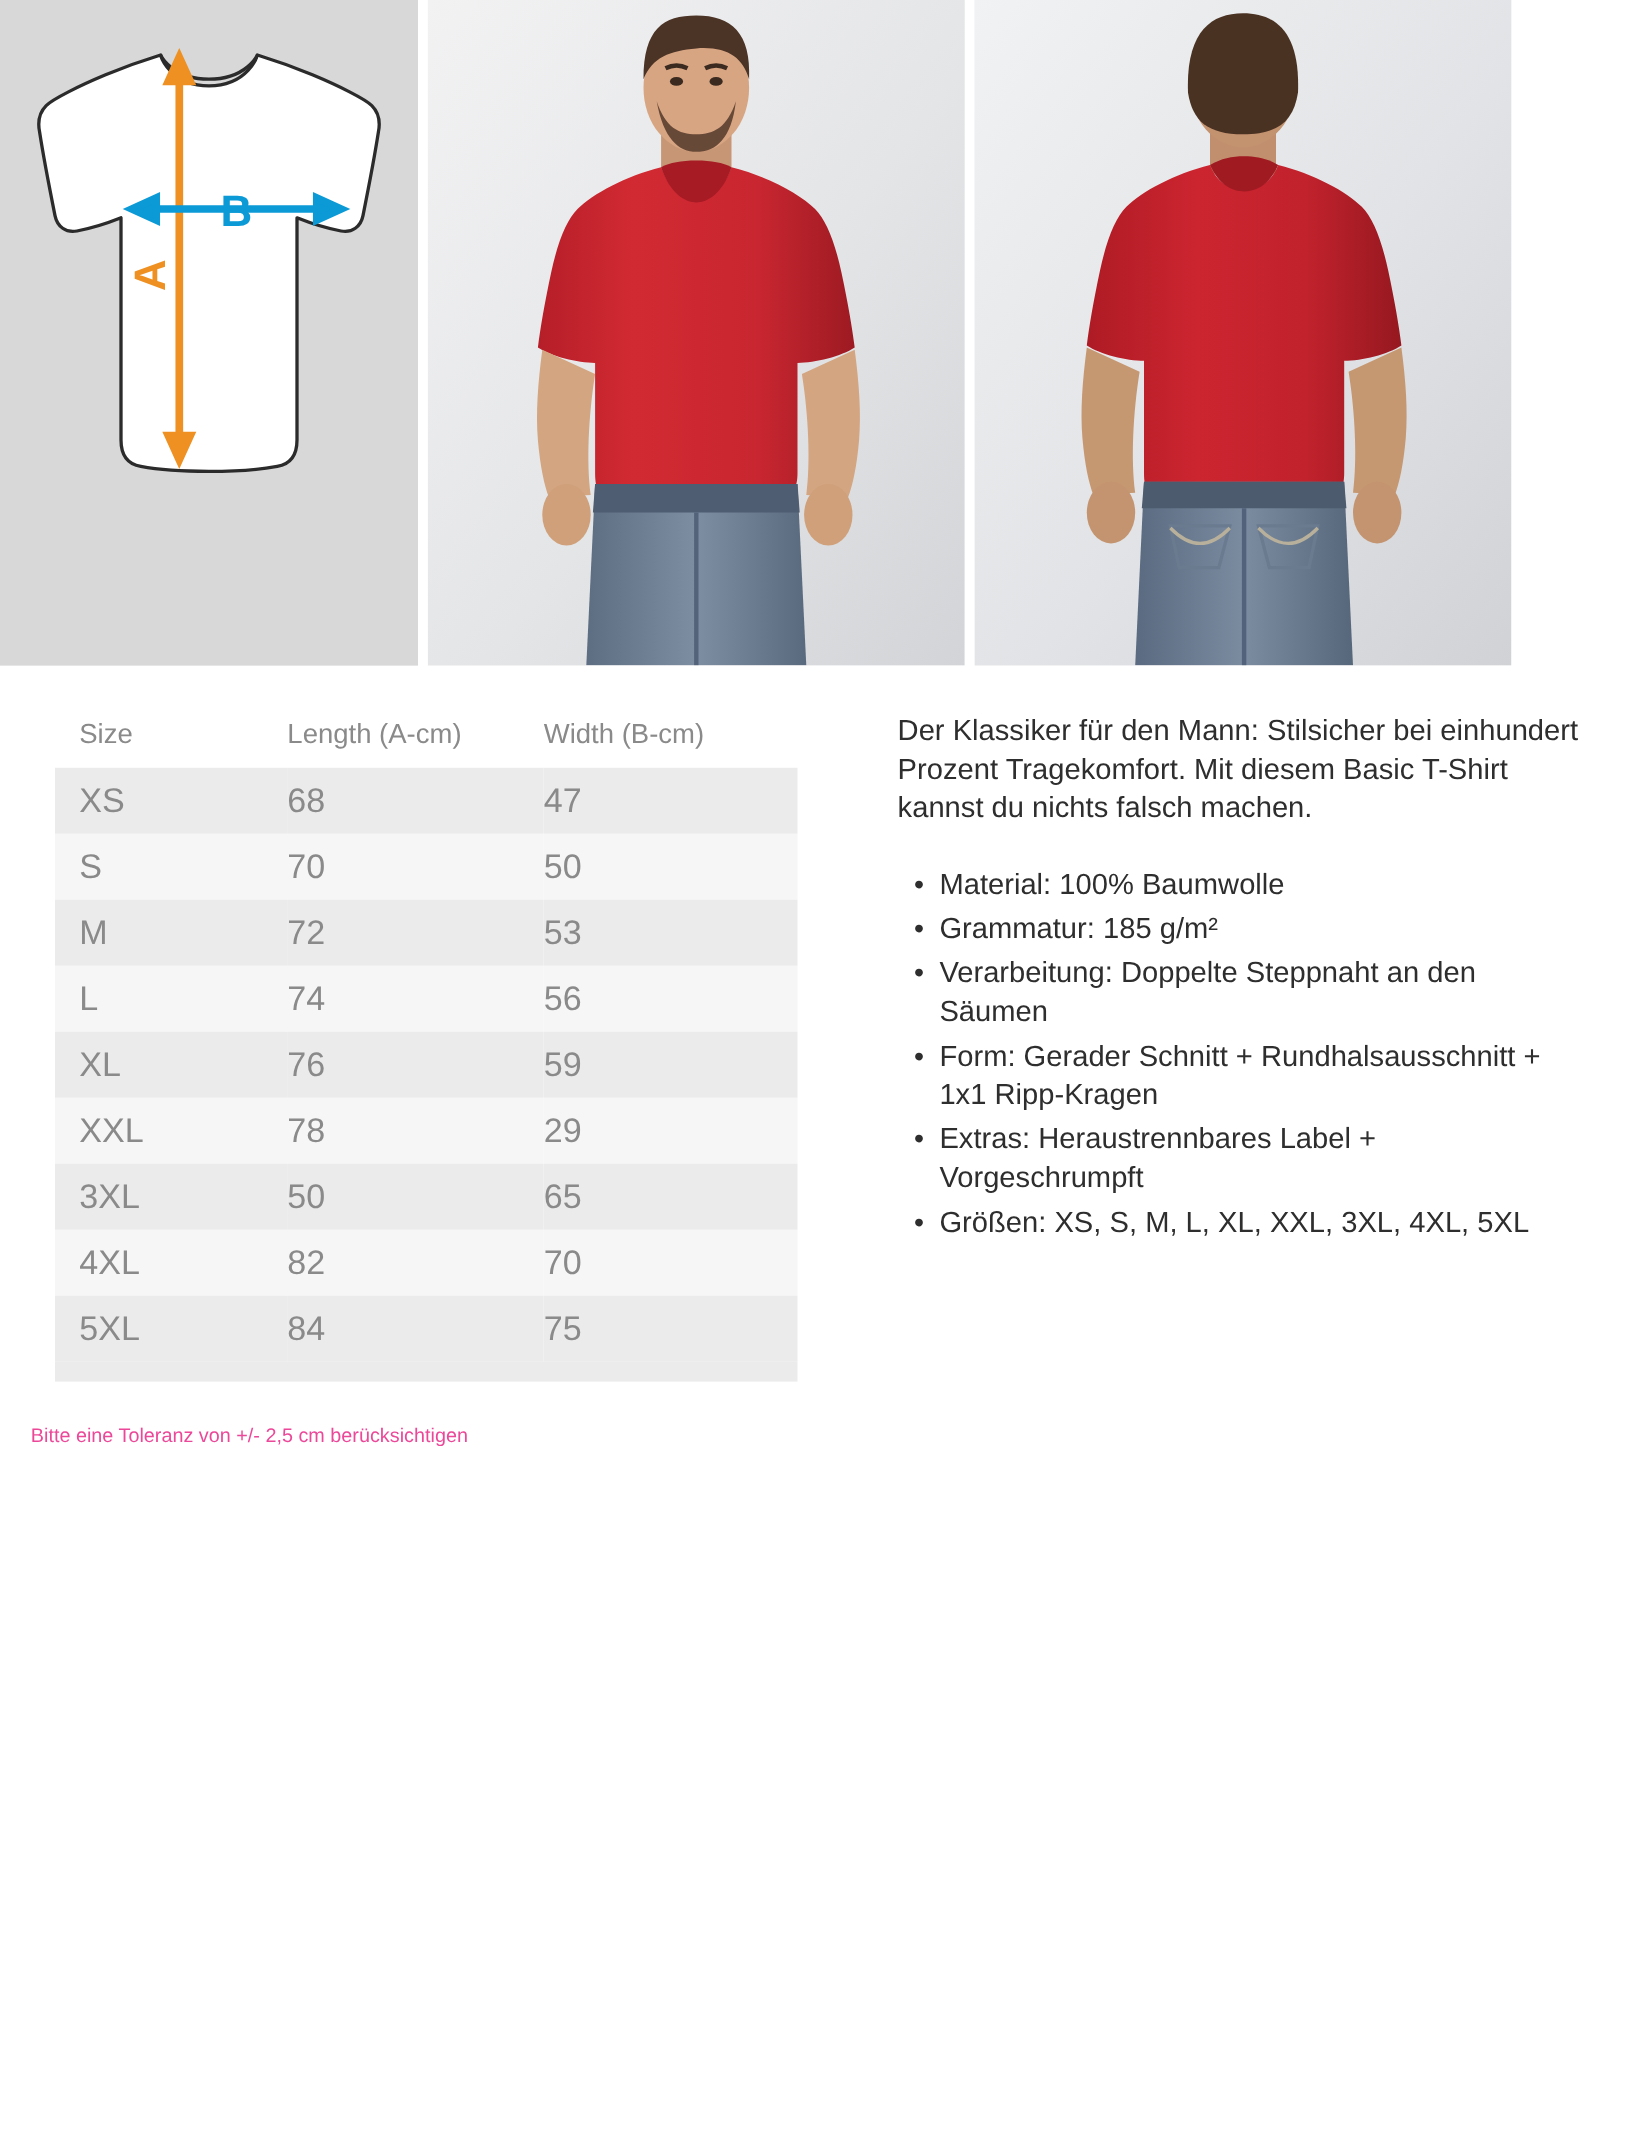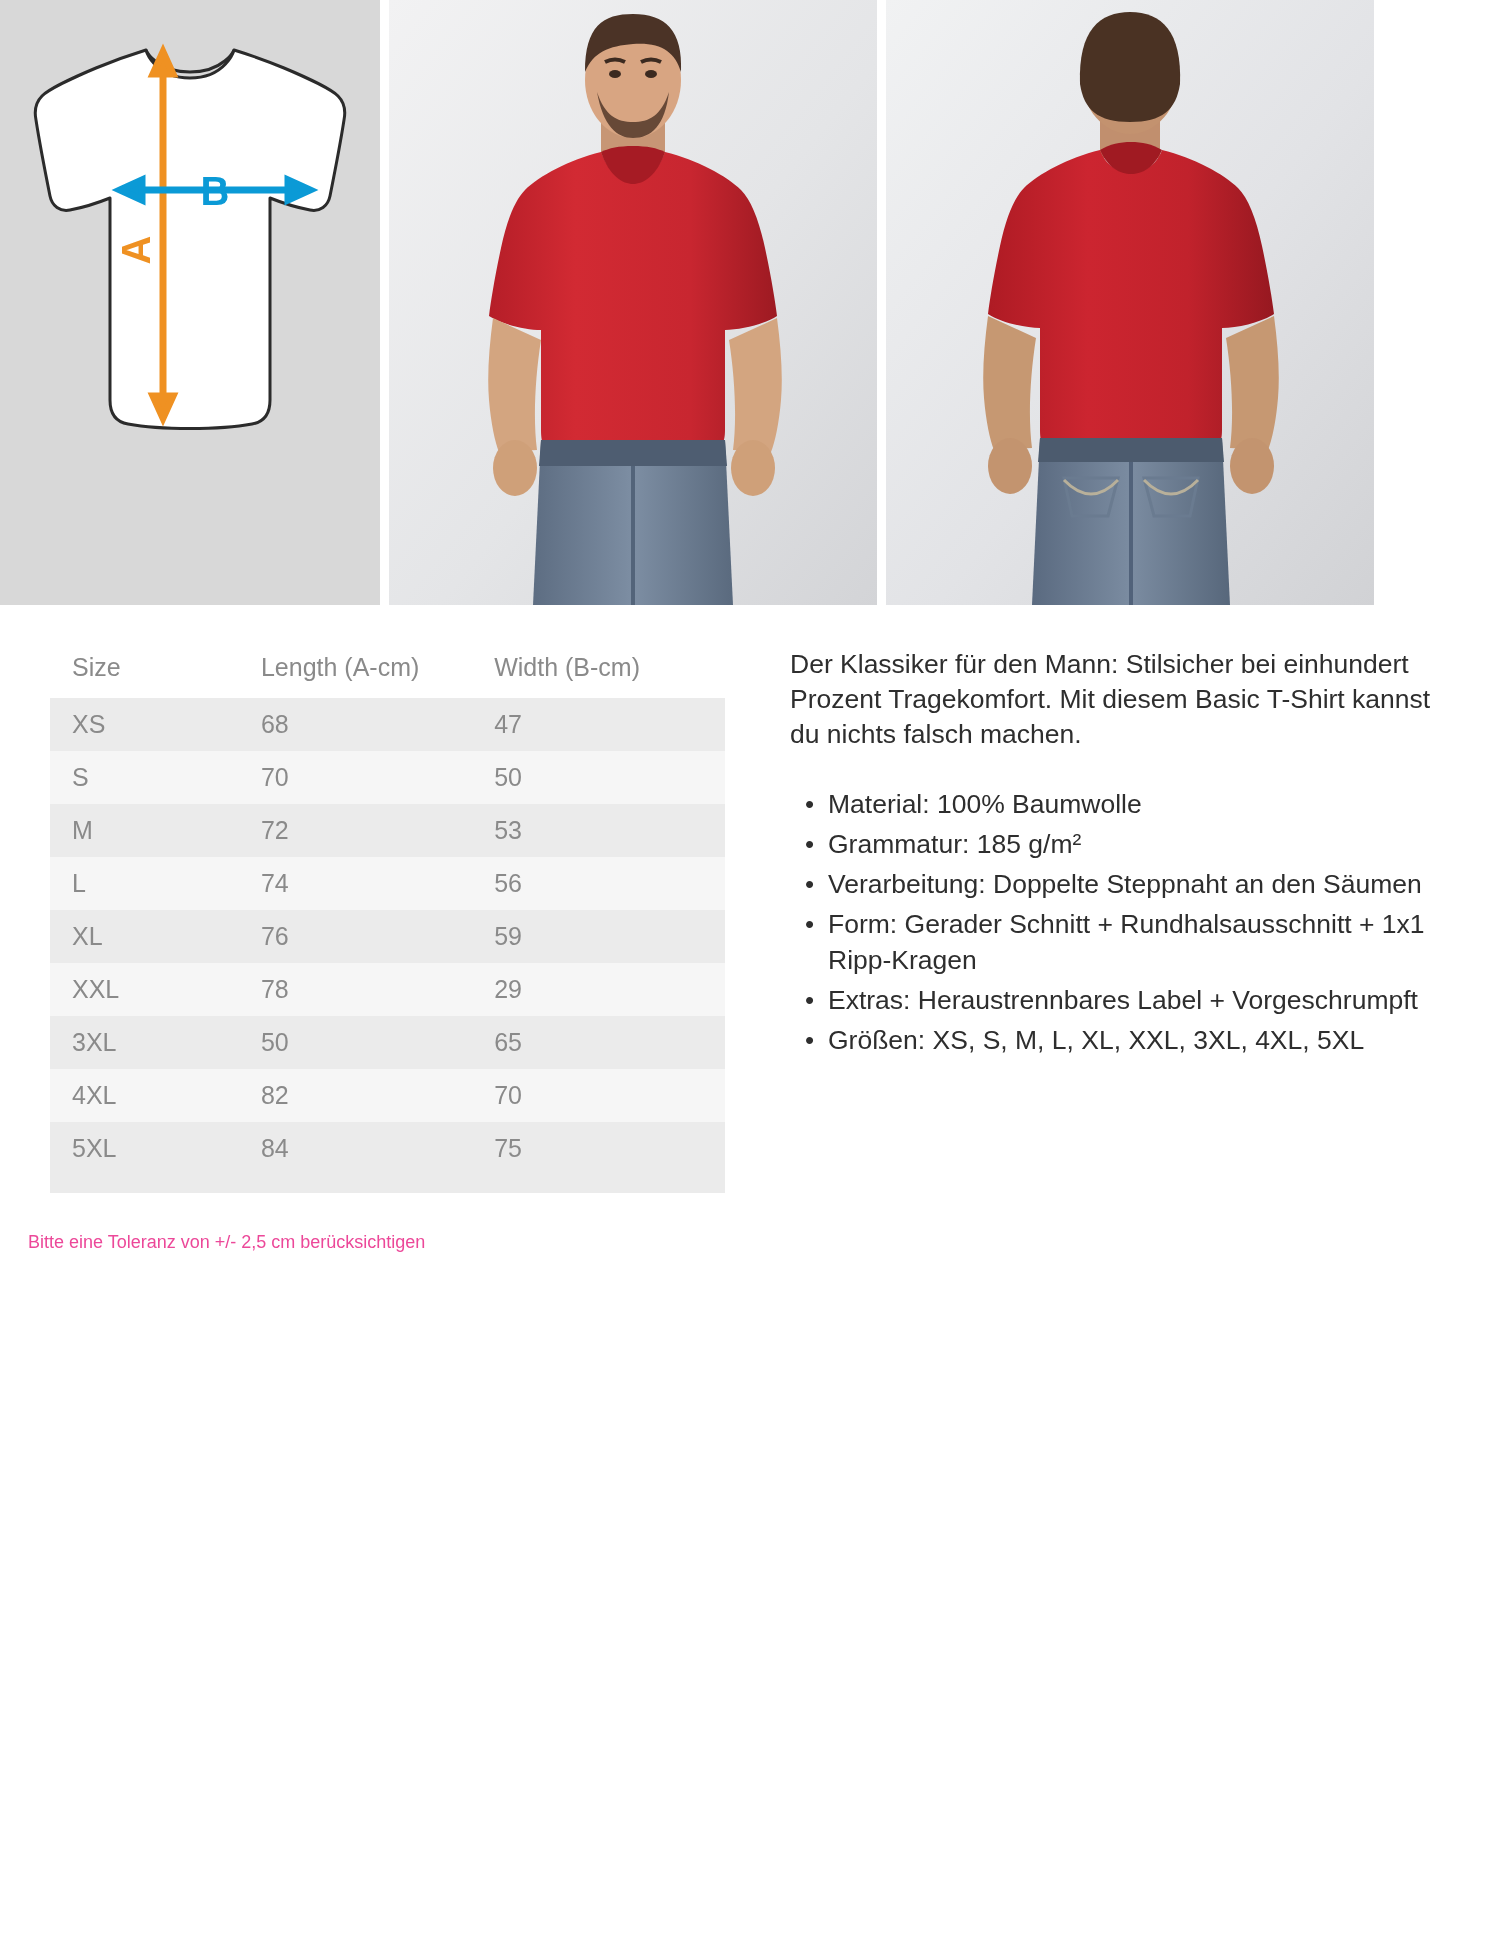--- a/index.html
+++ b/index.html
@@ -46,21 +46,21 @@
   
   .diagram-svg { display:block; }
 
   
   .photo-svg { display:block; }
   .lower {
     display: flex;
     margin-top: 34px;
     padding-left: 50px;
     padding-right: 44px;
-    gap: 50px;
+    gap: 76px;
   }
   .table-wrap {
     width: 690px;
     flex: 0 0 690px;
   }
   table.size-table {
     border-collapse: collapse;
     width: 675px;
     font-size: 25px;
     color: #8a8a8a;
@@ -68,21 +68,21 @@
   table.size-table th {
     font-weight: normal;
     text-align: left;
     padding: 14px 0 16px 0;
     font-size: 25px;
     color: #8a8a8a;
     background: #ffffff;
   }
   table.size-table td {
     padding: 12px 0 12px 0;
-    font-size: 25px;
+    font-size: 31px;
     color: #8a8a8a;
   }
   table.size-table tbody tr:nth-child(odd) {
     background: #ebebeb;
   }
   table.size-table tbody tr:nth-child(even) {
     background: #f6f6f6;
   }
   .col-size { width: 195px; padding-left: 22px !important; }
   .col-len  { width: 240px; }

